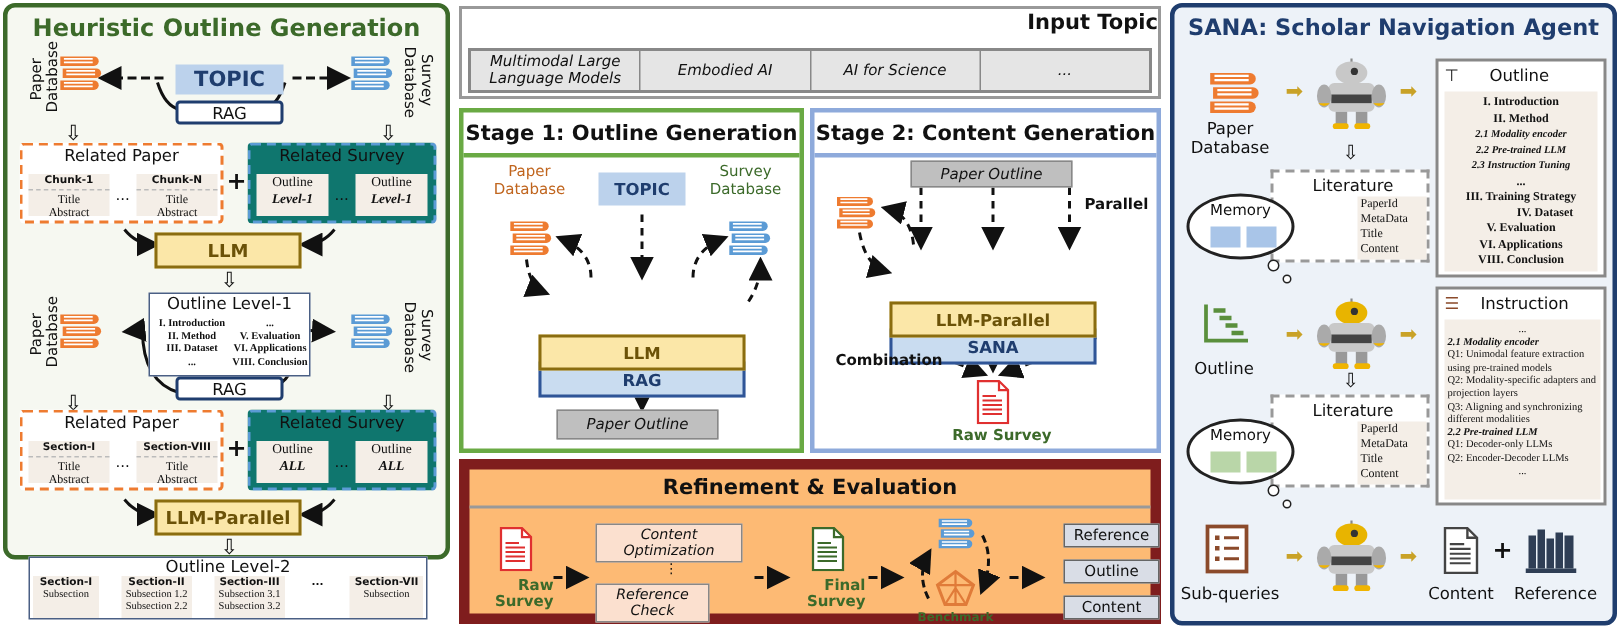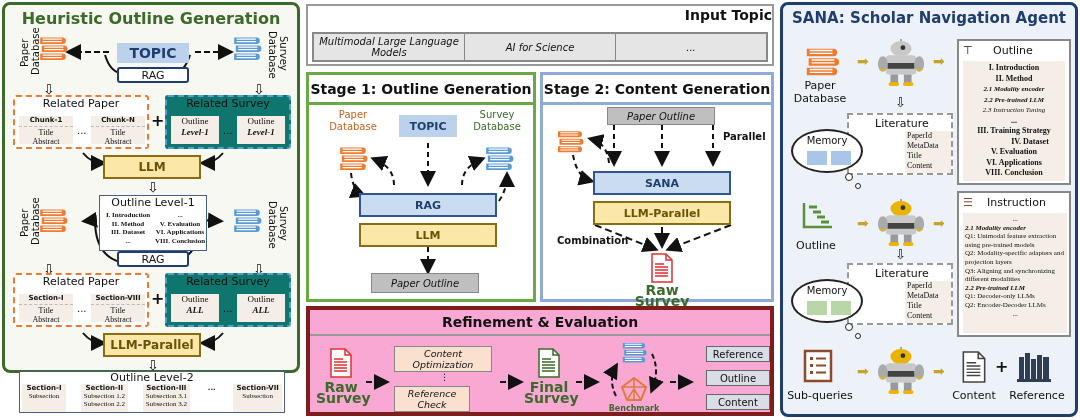--- a/index.html
+++ b/index.html
@@ -28,29 +28,29 @@
   
   #input-topic { left: 306px; top: 4px; width: 468px; height: 62px; border: 2px solid #999; background: #fff; }
   #input-topic-title { left: 0; top: 1px; width: 100%; font-size: 14px; font-weight: bold; text-align: right; }
   #topic-row { left: 4px; top: 26px; width: 456px; height: 30px; border: 2px solid #888; background: #e5e5e5; display: flex; }
   .topic-cell { flex: 1; border-right: 1.5px solid #888; font-size: 10px; font-style: italic; line-height: 11px; }
   .topic-cell:last-child { border-right: none; }
 
   #stage1 { left: 306px; top: 72px; width: 230px; height: 230px; border: 3px solid #6aaa44; background: #fff; }
   #stage2 { left: 540px; top: 72px; width: 234px; height: 230px; border: 3px solid #8eaadb; background: #fff; }
   .stage-title { left: 0; top: 0; width: 100%; height: 30px; border-bottom: 3px solid inherit; font-size: 14px; font-weight: bold; }
-  .rag-bar { background: #c9dcf0; border: 2px solid #2f5597; color: #1f3d6e; font-size: 11px; font-weight: bold; }
+  .rag-bar { background: #c9dcf0; border: 2px solid #2f5597; color: #1f3d6e; font-size: 11px; font-weight: bold; margin-top: 48px; }
   .llm-bar { background: #fbe7a8; border: 2px solid #8a6d10; color: #6b5208; font-size: 11px; font-weight: bold; }
   .po { background: #bfbfbf; border: 1.5px solid #888; font-style: italic; font-size: 10px; }
 
-  #refine { left: 306px; top: 306px; width: 468px; height: 110px; border: 4px solid #7f1d1d; background: #f9a8d4; }
+  #refine { left: 306px; top: 306px; width: 468px; height: 110px; border: 7px solid #7f1d1d; background: #fdba74; }
   #refine-title { left: 0; top: 0; width: 100%; height: 26px; font-size: 14px; font-weight: bold; border-bottom: 2px solid #999; }
   .peach { background: #fbe0cf; border: 1.5px solid #888; font-size: 9.5px; font-style: italic; line-height: 11px; }
   .ev { background: #d9dde6; border: 1.5px solid #666; font-size: 10px; }
-  .green-lbl { color: #3c6a2a; font-size: 14px; font-weight: bold; text-align: center; line-height: 11px; }
+  .green-lbl { color: #3c6a2a; font-size: 10px; font-weight: bold; text-align: right; line-height: 11px; }
 
   
   #right { left: 780px; top: 2px; width: 298px; height: 415px; border: 3px solid #1f3d6e; border-radius: 8px; background: #edf2f8; }
   #right-title { left: 0; top: 4px; width: 292px; text-align: center; font-size: 15px; font-weight: bold; color: #1f3d6e; }
   .gbox { border: 2px solid #888; background: #fff; }
   .gbox-inner { background: #f4eee7; }
   .lit { border: 2px dashed #999; background: #fff; }
   .cloud { background: #fff; border: 2px solid #222; border-radius: 50%; }
   .bubble { border: 1.5px solid #222; border-radius: 50%; background: #fff; }
   .gold-arrow { color: #c9a227; font-size: 14px; }
@@ -216,20 +216,21 @@
           <div class="serif">Subsection</div>
         </div>
       </div>
   </div>
 </div>
 
 <div id="input-topic" class="abs">
   <div id="input-topic-title" class="abs">Input Topic</div>
   <div id="topic-row" class="abs">
     <div class="topic-cell ctr">Multimodal Large Language Models</div>
+    <div class="topic-cell ctr">Embodied AI</div>
     <div class="topic-cell ctr">AI for Science</div>
     <div class="topic-cell ctr">...</div>
   </div>
 </div>
 
 <div id="stage1" class="abs">
   <div class="abs stage-title ctr" style="border-bottom:3px solid #6aaa44">Stage 1: Outline Generation</div>
   <svg class="abs" style="left:0;top:0" width="224" height="224">
     <line x1="119" y1="68" x2="119" y2="108" stroke="#111" stroke-width="2" stroke-dasharray="5,4" marker-end="url(#ah)"></line>
     <path d="M85 110 q0 -18 -20 -26" stroke="#111" stroke-width="2" stroke-dasharray="5,4" fill="none" marker-end="url(#ah)"></path>
@@ -344,21 +345,21 @@
   <div class="abs bubble" style="left:72px;top:178px;width:6px;height:6px"></div>
 
   <div class="abs gbox" style="left:174px;top:34px;width:114px;height:146px">
     <div class="abs" style="left:4px;top:3px;font-size:11px">⊤</div>
     <div class="abs" style="left:34px;top:3px;font-size:11px">Outline</div>
     <div id="outline-items" class="abs gbox-inner serif" style="left:4px;top:20px;width:102px;height:120px;text-align:center;font-size:8px;line-height:10.5px;padding-top:2px">
         <div style="font-weight: bold;">I. Introduction</div>
         <div style="font-weight: bold;">II. Method</div>
         <div style="font-style: italic; font-weight: bold; font-size: 7px;">2.1 Modality encoder</div>
         <div style="font-style: italic; font-weight: bold; font-size: 7px;">2.2 Pre-trained LLM</div>
-        <div style="font-style: italic; font-weight: normal; font-size: 7px;">2.3 Instruction Tuning</div>
+        <div style="font-style: italic; font-weight: bold; font-size: 7px;">2.3 Instruction Tuning</div>
         <div style="font-weight: bold;">...</div>
         <div style="font-weight: bold;">III. Training Strategy</div>
         <div style="font-weight: bold; margin-left: 32px;">IV. Dataset</div>
         <div style="font-weight: bold;">V. Evaluation</div>
         <div style="font-weight: bold;">VI. Applications</div>
         <div style="font-weight: bold;">VIII. Conclusion</div>
       </div>
   </div>
 
   <svg class="abs" style="left:18px;top:196px" width="34" height="30" viewBox="0 0 34 30">

